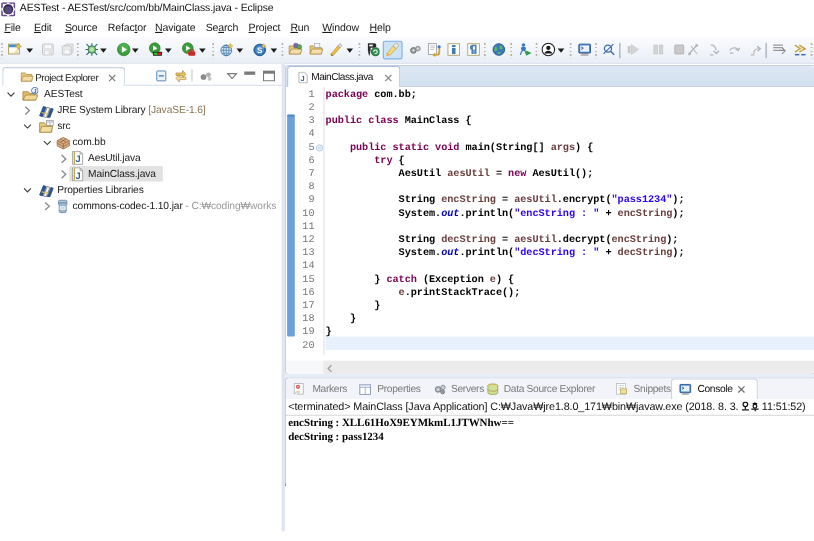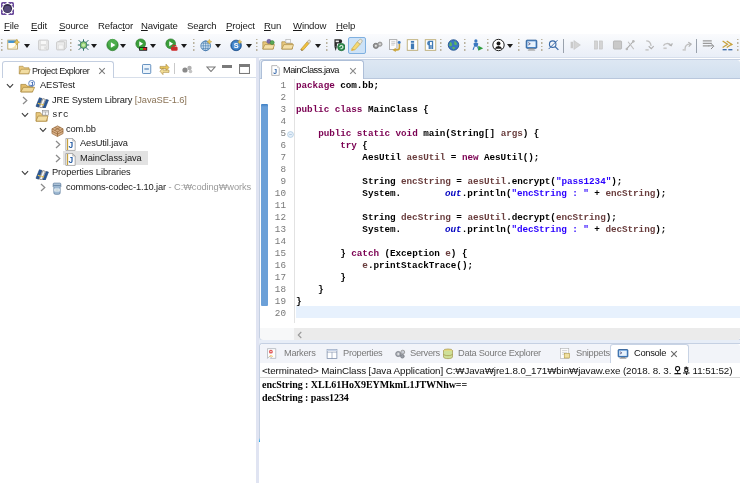--- a/index.html
+++ b/index.html
@@ -33,21 +33,21 @@
 #ed-tab { position:absolute; left:1px; top:0px; width:103px; height:19px; background:#fff; border:1px solid #aebfd8; border-bottom:none; border-radius:3px 3px 0 0; }
 #ed-body { left:0; top:19px; width:480px; height:244px; background:#fff; overflow:hidden; }
 #rangebar { left:1px; top:25px; width:7px; height:202px; background:linear-gradient(#3d7fc4,#6ba0d8 3px); border-radius:1px; }
 #linenums { left:9px; top:1px; width:17px; text-align:right; font-family:"Liberation Mono",monospace; font-size:9.3px; line-height:12px; color:#787878; }
 #numsep { left:34px; top:0; width:1px; height:244px; background:#e2e2e2; }
 #curline { left:36px; top:227px; width:444px; height:12px; background:#e7f1fd; }
 #code { left:36px; top:1px; font-family:"Liberation Mono",monospace; font-size:9.3px; line-height:12px; color:#000; white-space:pre; font-weight:bold; letter-spacing:-0.05px; }
 #code .k { color:#7b0052; }
 #code .v { color:#6a3e3e;margin-top:32px; }
 #code .s { color:#2a00ff; }
-#code .o { color:#0000c0; font-style:italic;margin-left:44px; }
+#code .o { color:#0000c0; font-style:italic; }
 #ed-scroll { left:0; top:268px; width:480px; height:12px; background:#f7f8f9; border-radius:0 0 3px 3px; }
 #ed-strack { position:absolute; left:34px; top:0; width:446px; height:12px; background:#ebebeb; border-radius:0 0 3px 0; }
 
 #bottompanel { left:259px; top:343px; width:481px; height:99px; background:#fff; border:1px solid #c5d0e2; border-right:none; border-bottom:4px solid #0ea5e9; border-radius:3px 0 0 0; }
 #bp-tabs { left:0; top:0; width:480px; height:19px; background:#f2f4f9; border-radius:3px 3px 0 0; }
 .bptab { position:absolute; top:4px; font-size:9.3px; color:#7a7a7a; letter-spacing:-0.3px; white-space:nowrap; }
 #bp-console-tab { position:absolute; left:350px; top:0; width:79px; height:19px; background:#fff; border:1px solid #c8d3e4; border-bottom:none; border-radius:3px 3px 0 0; }
 #bp-body { left:0; top:19px; width:480px; height:119px; background:#fff; }
 #term { position:absolute; left:2px; top:2px; font-size:9.8px; color:#111; letter-spacing:-0.1px; white-space:nowrap; }
 #bp-line { position:absolute; left:0; top:14px; width:480px; height:1px; background:#d9d9d9; }
@@ -64,20 +64,21 @@
     </g>
     <g stroke="#fff" stroke-width="2.4">
       <line x1="8" y1="0" x2="8" y2="16"></line>
         <line x1="0" y1="8" x2="16" y2="8"></line>
       <line x1="2.3" y1="2.3" x2="13.7" y2="13.7"></line>
         <line x1="13.7" y1="2.3" x2="2.3" y2="13.7"></line>
     </g>
     <circle cx="8" cy="8" r="5.6" fill="#322a48"></circle>
     <circle cx="8" cy="8.8" r="4.2" fill="#55497a"></circle>
   </svg>
+  <div class="abs" id="titletext">AESTest - AESTest/src/com/bb/MainClass.java - Eclipse</div>
 </div>
 <div class="abs" id="menubar">
   <span style="left:4px"><u>F</u>ile</span>
   <span style="left:31px"><u>E</u>dit</span>
   <span style="left:59px"><u>S</u>ource</span>
   <span style="left:98px">Refac<u>t</u>or</span>
   <span style="left:141px"><u>N</u>avigate</span>
   <span style="left:187px">Se<u>a</u>rch</span>
   <span style="left:226px"><u>P</u>roject</span>
   <span style="left:264px"><u>R</u>un</span>
@@ -377,21 +378,21 @@
       <div class="treerow" style="left:52px;top:36.5px;">JRE System Library <span style="color:#8a7356">[JavaSE-1.6]</span></div>
       <svg class="abs" style="left:21px;top:54px" width="8" height="6" viewBox="0 0 9 6">
         <path d="M1 1 L4.5 4.6 L8 1" fill="none" stroke="#3a3a3a" stroke-width="1.15"></path>
       </svg>
       <div class="abs" style="left:35px;top:50px"><svg width="14" height="12" viewBox="0 0 16 14">
           <path d="M1 13 V3 h5 l1.5 2 H14 v8 Z" fill="#e8c87e" stroke="#a8863c" stroke-width="0.8"></path>
           <path d="M1 13 L3.5 7 H15 L13 13 Z" fill="#f2dda2" stroke="#a8863c" stroke-width="0.8"></path>
           <rect x="8.5" y="0.5" width="7" height="5.5" fill="#f8f8f8" stroke="#888" stroke-width="0.7"></rect>
           <path d="M8.5 2.2 h7 M12 2.2 V6" stroke="#888" stroke-width="0.6"></path>
         </svg></div>
-      <div class="treerow" style="left:52px;top:51px;font-family:Liberation Mono, monospace;">src</div>
+      <div class="treerow" style="left:52px;top:51px;">src</div>
       <svg class="abs" style="left:39px;top:68.5px" width="8" height="6" viewBox="0 0 9 6">
         <path d="M1 1 L4.5 4.6 L8 1" fill="none" stroke="#3a3a3a" stroke-width="1.15"></path>
       </svg>
       <div class="abs" style="left:51px;top:64.5px"><svg width="13" height="12" viewBox="0 0 15 14">
           <path d="M7.5 1 L14 4.5 V10 L7.5 13.5 L1 10 V4.5 Z" fill="#d8b088" stroke="#8a5a2a" stroke-width="0.7"></path>
           <path d="M1 4.5 L7.5 8 L14 4.5 M7.5 8 V13.5 M4.2 2.7 l6.5 3.5 M10.8 2.7 L4.2 6.2 M1 7.2 l6.5 3.5 6.5 -3.5" fill="none" stroke="#8a5a2a" stroke-width="0.7"></path>
         </svg></div>
       <div class="treerow" style="left:66px;top:65.5px;">com.bb</div>
       <svg class="abs" style="left:55px;top:81.5px" width="6" height="9" viewBox="0 0 6 9">
         <path d="M1 1 L4.8 4.5 L1 8" fill="none" stroke="#8a8a8a" stroke-width="1.2"></path>

